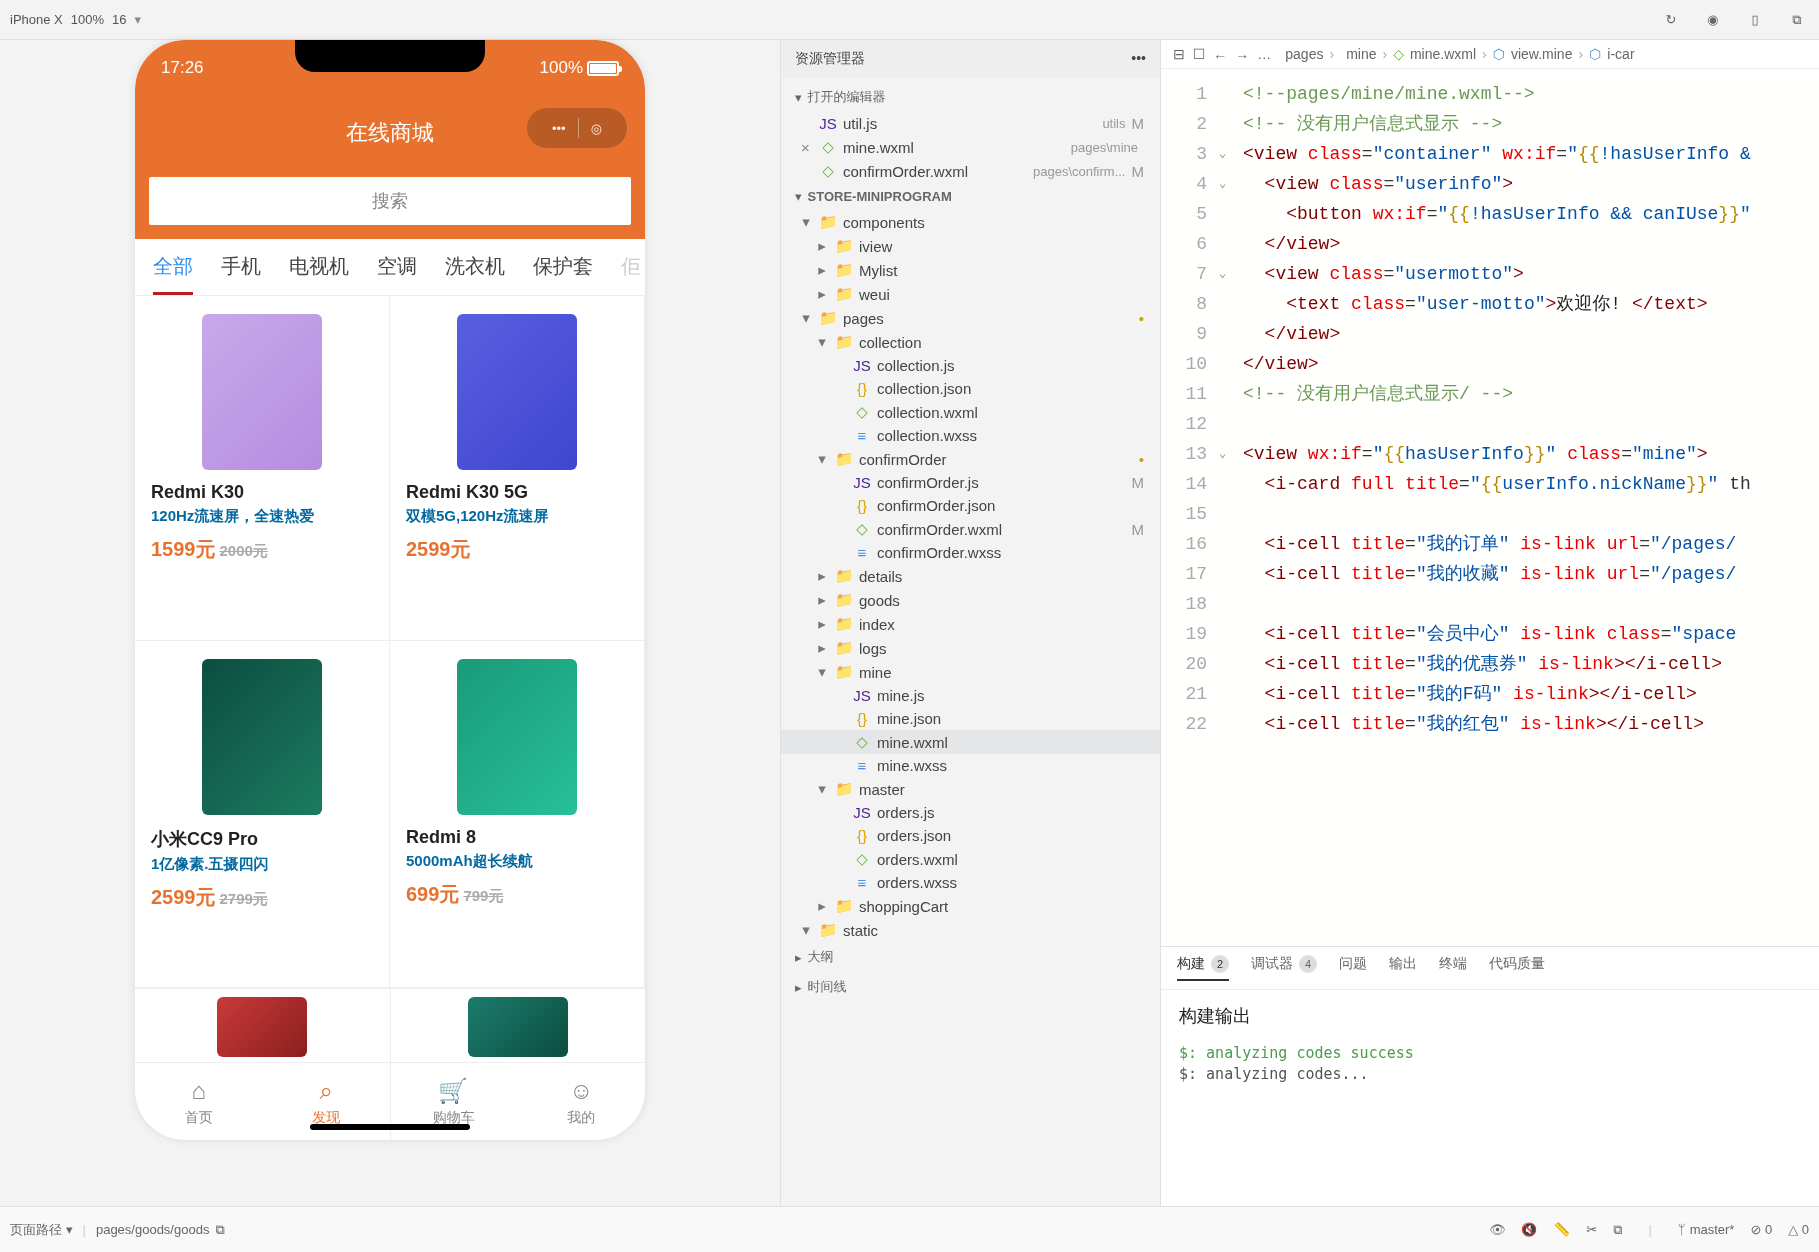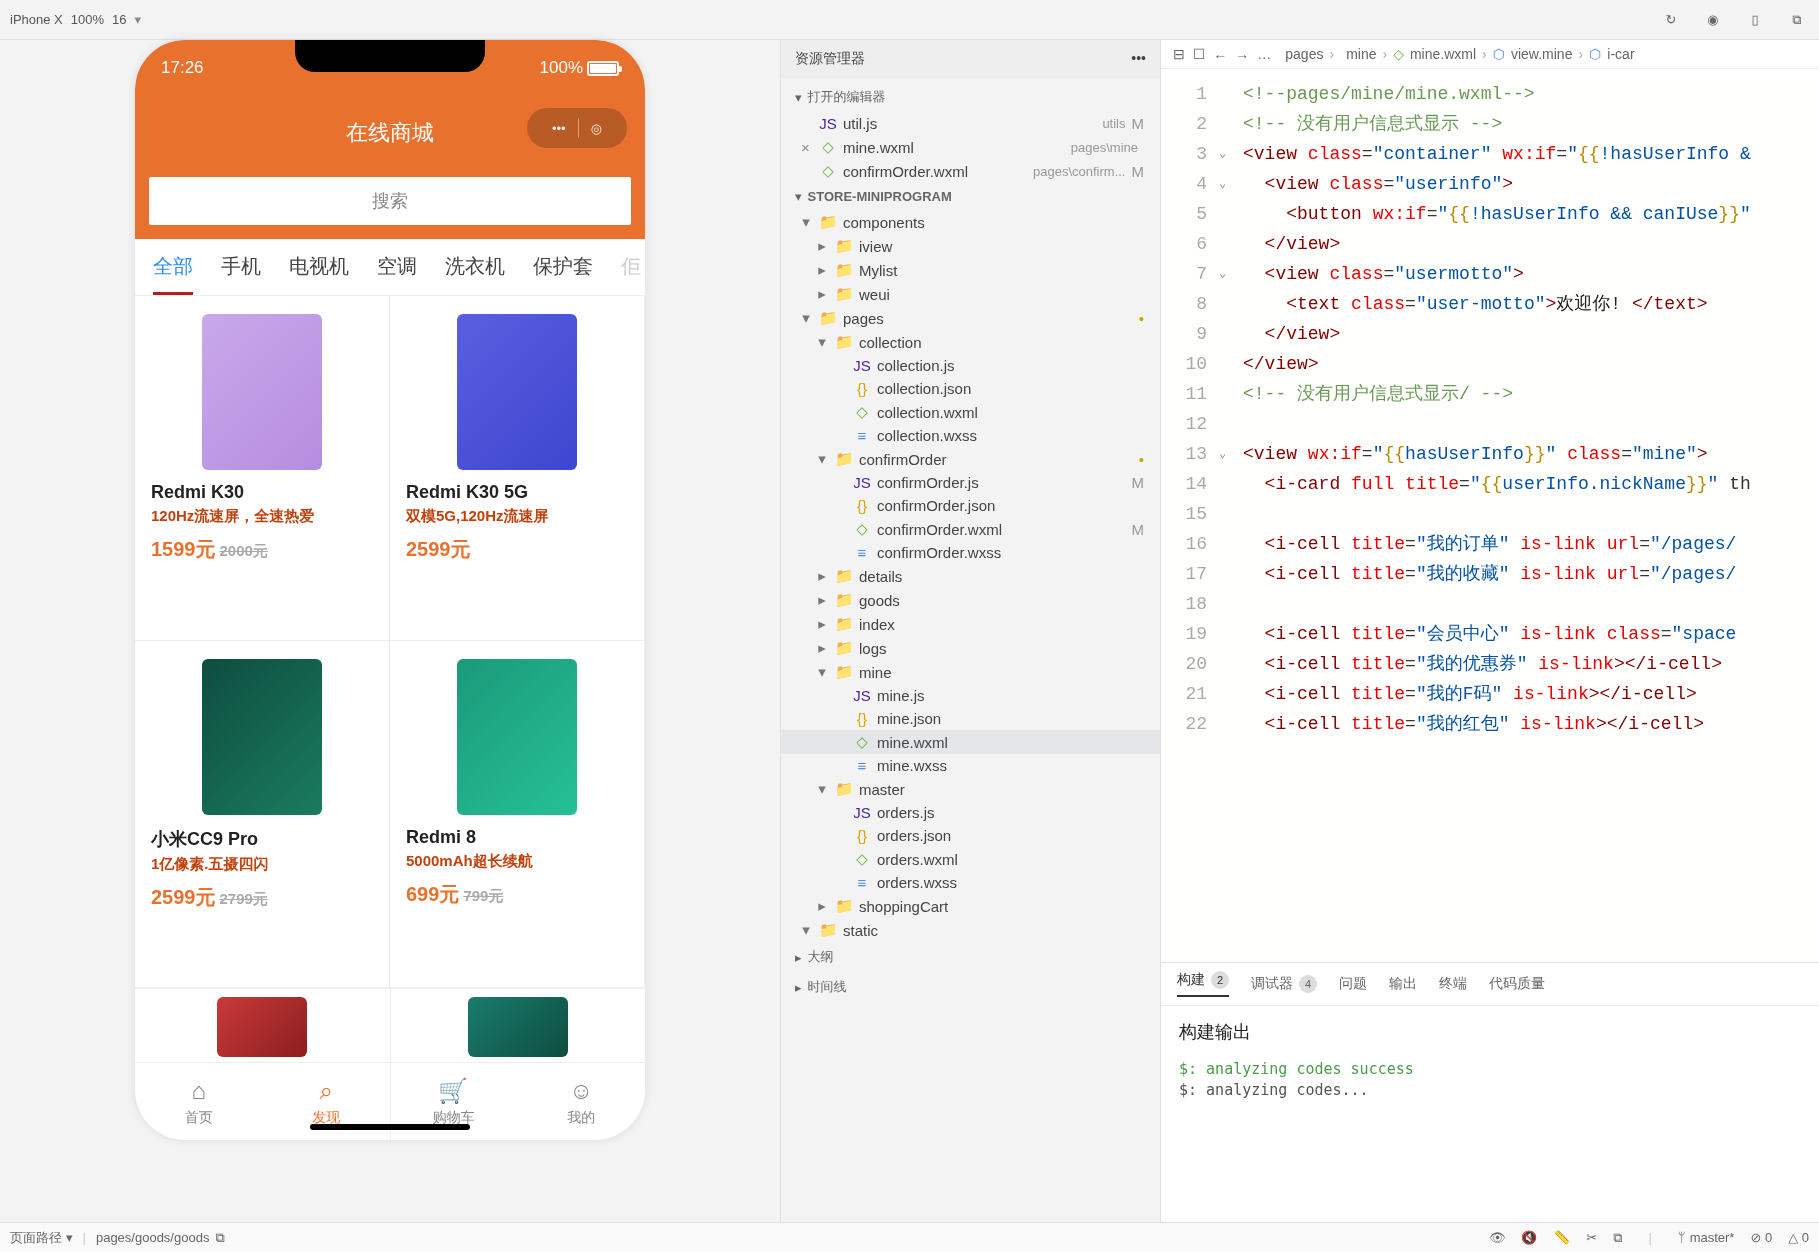--- a/index.html
+++ b/index.html
@@ -21,21 +21,21 @@
   .search-row { background: #e8722d; padding: 12px 14px 14px; }
   .search-box { background: #fff; border-radius: 2px; height: 48px; display: flex; align-items: center; justify-content: center; color: #888; font-size: 18px; }
   .tabs { display: flex; gap: 28px; padding: 14px 18px 0; border-bottom: 1px solid #eee; font-size: 20px; color: #444; overflow: hidden; }
   .tabs .tab { padding-bottom: 12px; white-space: nowrap; }
   .tabs .tab.active { color: #2d8cf0; border-bottom: 3px solid #b91c1c; }
   .product-grid { flex: 1; display: grid; grid-template-columns: 1fr 1fr; overflow: hidden; font-weight: bold; }
   .prod { border-right: 1px solid #eee; border-bottom: 1px solid #eee; padding: 12px 16px 16px; display: flex; flex-direction: column; }
   .prod-img { height: 168px; display: flex; align-items: center; justify-content: center; }
   .ph-img { width: 120px; height: 156px; border-radius: 6px; }
   .prod-name { font-size: 18px; color: #222; margin-top: 6px; }
-  .prod-desc { font-size: 15px; color: #c2410c; margin-top: 4px; }
+  .prod-desc { font-size: 15px; color: #0369a1; margin-top: 4px; }
   .prod-price { margin-top: 10px; }
   .price-now { color: #e8722d; font-size: 20px; }
   .price-old { color: #aaa; text-decoration: line-through; font-size: 15px; margin-left: 4px; }
   .tabbar { height: 78px; border-top: 1px solid #eee; display: flex; }
   .tabbar-item { flex: 1; display: flex; flex-direction: column; align-items: center; justify-content: center; gap: 4px; font-size: 14px; color: #888; }
   .tabbar-item.active { color: #e8722d; }
   .tabbar-ic { font-size: 24px; }
   .home-ind { height: 6px; width: 160px; background: #000; border-radius: 3px; position: absolute; bottom: 10px; left: 50%; transform: translateX(-50%); }
 
   .explorer-col { width: 380px; background: #f3f3f3; border-left: 1px solid #e0e0e0; display: flex; flex-direction: column; font-size: 14px; }
@@ -62,28 +62,28 @@
   .bc-ic { display:inline-flex; gap:8px; }
   .bc-path { display: flex; gap: 6px; align-items: center; }
   .code-area { flex: 1; display: flex; overflow: hidden; font-family: Consolas, 'Courier New', monospace; font-size: 18px; line-height: 30px; background: #fffffe; }
   .gutter { width: 58px; text-align: right; color: #aaa; padding: 10px 12px 10px 0; user-select: none; }
   .fold { width: 20px; color: #888; padding-top: 10px; font-size: 12px; }
   .code-lines { flex: 1; padding: 10px 0 10px 4px; white-space: pre; overflow: hidden; }
   .c-cmt { color: #6a9955; } .c-tag { color: #800000; } .c-attr { color: #e60000; } .c-str { color: #0451a5; } .c-bind { color: #b58900; }
   .c-txt { color: #222; }
   .output { height: 260px; border-top: 1px solid #e0e0e0; display: flex; flex-direction: column; }
   .out-tabs { display: flex; gap: 22px; padding: 8px 16px; font-size: 14px; color: #666; border-bottom: 1px solid #eee; }
-  .out-tab { display: flex; align-items: center; gap: 6px; }
+  .out-tab { display: flex; align-items: flex-start; gap: 6px; }
   .out-tab.active { color: #333; }
   .out-badge { background: #ddd; border-radius: 50%; width: 18px; height: 18px; display: inline-flex; align-items: center; justify-content: center; font-size: 11px; }
   .out-body { padding: 14px 18px; font-size: 17px; color: #333; }
   .out-body .hdr { font-weight: 500; margin-bottom: 16px; color: #222; font-size: 18px;}
   .out-line { color: #555; margin: 3px 0; font-family: Consolas, monospace; font-size: 15px; }
   .out-line.ok { color: #4a9c4a; }
-  .footer { height: 30px; background: #f9f9f9; border-top: 1px solid #e0e0e0; display: flex; align-items: center; padding: 0 10px; font-size: 13px; color: #666; }
+  .footer { height: 46px; background: #f9f9f9; border-top: 1px solid #e0e0e0; display: flex; align-items: center; padding: 0 10px; font-size: 13px; color: #666; }
   .footer .sep { margin: 0 10px; color: #ccc; }
   .footer-right { margin-left: auto; display: flex; gap: 16px; align-items: center; }
   .batt { display:inline-block; width:32px; height:15px; border:2px solid #fff; border-radius:3px; position:relative; vertical-align: middle; margin-left:4px;}
   .batt::after { content:''; position:absolute; right:-5px; top:3px; width:3px; height:6px; background:#fff; border-radius:0 2px 2px 0;}
   .batt-fill { position:absolute; left:1px; top:1px; bottom:1px; right:1px; background:#fff; border-radius:1px;}
 </style>
 </head>
 <body>
 
 <div class="app">

